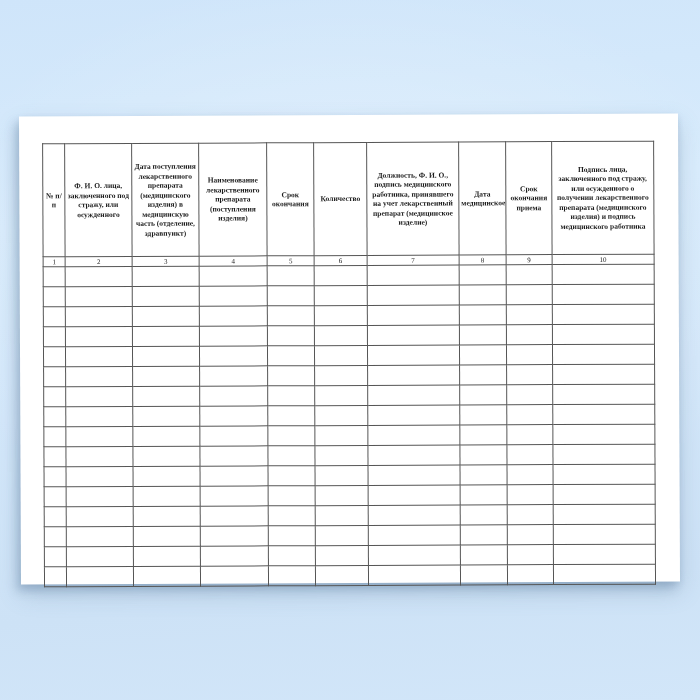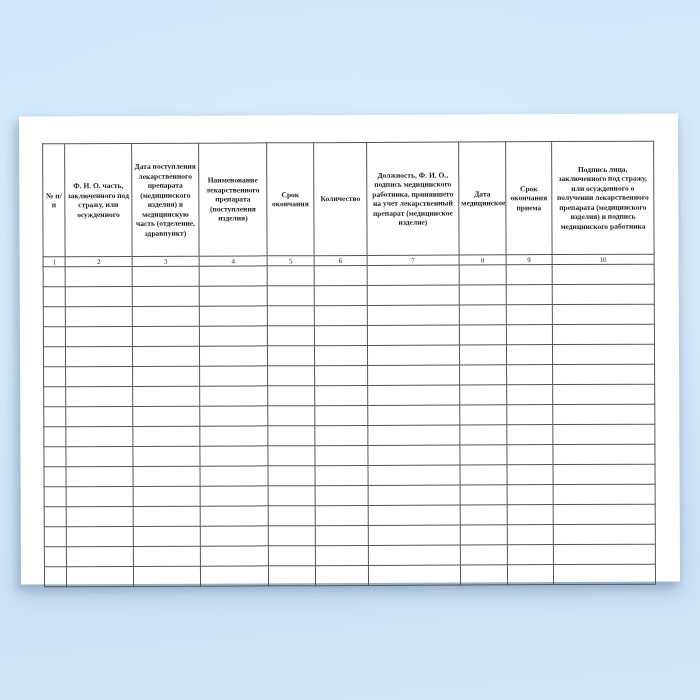--- a/index.html
+++ b/index.html
@@ -88,21 +88,21 @@
         <col style="width:47px">
         <col style="width:53px">
         <col style="width:92px">
         <col style="width:47px">
         <col style="width:46px">
         <col style="width:102px">
       </colgroup>
       <thead>
         <tr class="header-row">
           <th>№ п/п</th>
-          <th>Ф. И. О. часть, заключенного под стражу, или осужденного</th>
+          <th>Ф. И. О. лица, заключенного под стражу, или осужденного</th>
           <th>Дата поступления лекарственного препарата (медицинского изделия) в медицинскую часть (отделение, здравпункт)</th>
           <th>Наименование лекарственного препарата (поступления изделия)</th>
           <th>Срок окончания</th>
           <th>Количество</th>
           <th>Должность, Ф. И. О., подпись медицинского работника, принявшего на учет лекарственный препарат (медицинское изделие)</th>
           <th>Дата медицинское</th>
           <th>Срок окончания приема</th>
           <th>Подпись лица, заключенного под стражу, или осужденного о получении лекарственного препарата (медицинского изделия) и подпись медицинского работника</th>
         </tr>
         <tr class="number-row">

